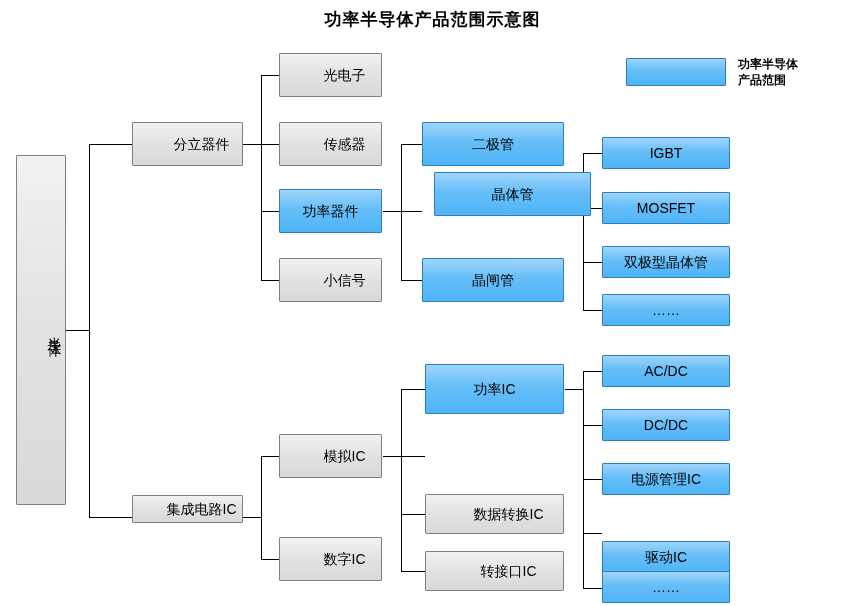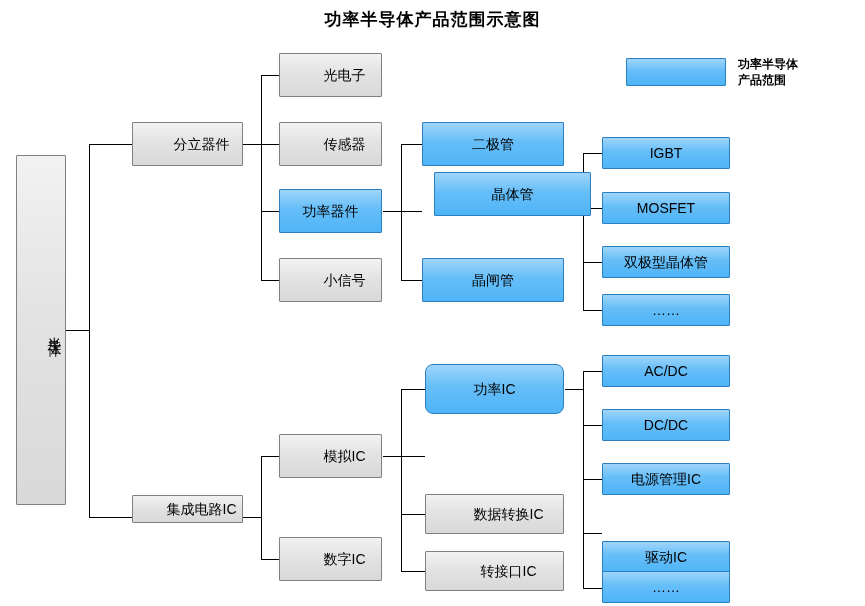--- a/index.html
+++ b/index.html
@@ -130,21 +130,21 @@
   <div class="node blue" style="left:422px;top:258px;width:142px;height:44px;">晶闸管</div>
 
   <div class="node blue" style="left:602px;top:137px;width:128px;height:32px;">IGBT</div>
   <div class="node blue" style="left:602px;top:192px;width:128px;height:32px;">MOSFET</div>
   <div class="node blue" style="left:602px;top:246px;width:128px;height:32px;">双极型晶体管</div>
   <div class="node blue" style="left:602px;top:294px;width:128px;height:32px;">……</div>
 
   <div class="node gray" style="left:279px;top:434px;width:103px;height:44px;">模拟IC</div>
   <div class="node gray" style="left:279px;top:537px;width:103px;height:44px;">数字IC</div>
 
-  <div class="node blue" style="left:425px;top:364px;width:139px;height:50px;border-radius:8px;">功率IC</div>
+  <div class="node blue" style="left:425px;top:364px;width:139px;height:50px;">功率IC</div>
   <div class="node gray" style="left:425px;top:494px;width:139px;height:40px;">数据转换IC</div>
   <div class="node gray" style="left:425px;top:551px;width:139px;height:40px;">转接口IC</div>
 
   <div class="node blue" style="left:602px;top:355px;width:128px;height:32px;">AC/DC</div>
   <div class="node blue" style="left:602px;top:409px;width:128px;height:32px;">DC/DC</div>
   <div class="node blue" style="left:602px;top:463px;width:128px;height:32px;">电源管理IC</div>
   <div class="node blue" style="left:602px;top:517px;width:128px;height:32px;margin-top:24px;">驱动IC</div>
   <div class="node blue" style="left:602px;top:571px;width:128px;height:32px;">……</div>
 
 </div>

